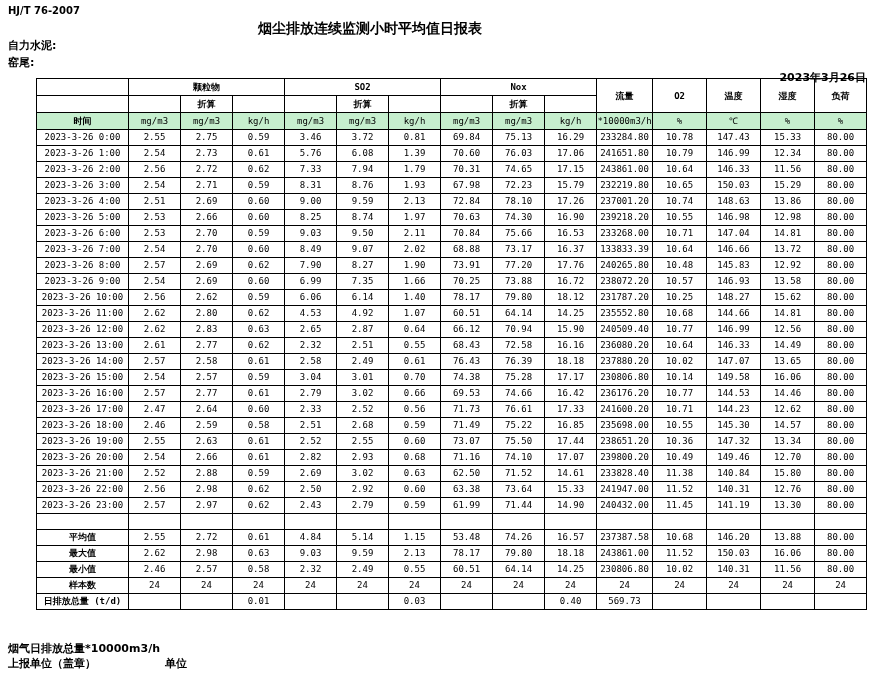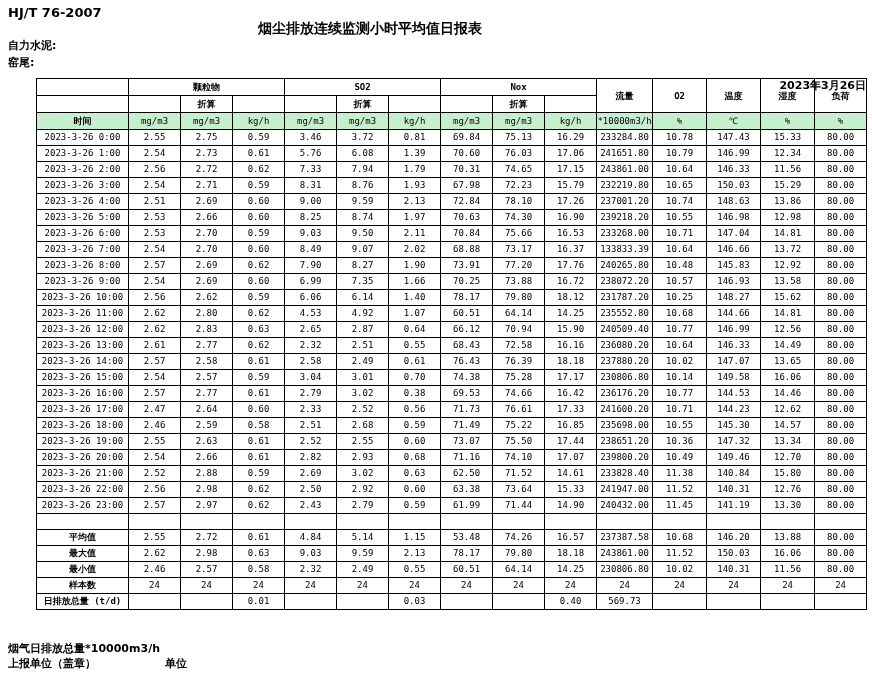--- a/index.html
+++ b/index.html
@@ -1,25 +1,25 @@
 <!DOCTYPE html>
 <html><head>
 <meta charset="utf-8">
 <style>
   html,body{margin:0;padding:0;}
   body{
     width:872px;height:674px;position:relative;background:#ffffff;color:#000;
     font-family:"DejaVu Sans", sans-serif;
   }
   .abs{position:absolute;white-space:nowrap;}
-  .std-code{left:8px;top:5px;font-size:13px;font-weight:bold;text-align:right;}
+  .std-code{left:8px;top:5px;font-size:10px;font-weight:bold;text-align:right;}
   .title{left:0;top:20px;width:740px;text-align:center;font-size:14px;font-weight:bold;}
   .company{left:8px;top:38px;font-size:11px;font-weight:bold;}
   .location{left:8px;top:55px;font-size:11px;font-weight:bold;}
-  .date{top:78px;right:6px;font-size:11px;font-weight:bold;}
+  .date{top:70px;right:6px;font-size:11px;font-weight:bold;}
   .f1{left:8px;top:641px;font-size:11px;font-weight:bold;}
   .f2{left:8px;top:656px;font-size:11px;font-weight:bold;text-align:center;}
   .f3{left:165px;top:656px;font-size:11px;font-weight:bold;}
 
   table.report{
     position:absolute;left:36px;top:78px;width:830px;
     border-collapse:collapse;table-layout:fixed;
     font-size:9px;
   }
   table.report td{
@@ -374,21 +374,21 @@
         <td>16.06</td>
         <td>80.00</td>
       </tr>
       <tr>
         <td>2023-3-26 16:00</td>
         <td>2.57</td>
         <td>2.77</td>
         <td>0.61</td>
         <td>2.79</td>
         <td>3.02</td>
-        <td>0.38</td>
+        <td>0.66</td>
         <td>69.53</td>
         <td>74.66</td>
         <td>16.42</td>
         <td>236176.20</td>
         <td>10.77</td>
         <td>144.53</td>
         <td>14.46</td>
         <td>80.00</td>
       </tr>
       <tr>

